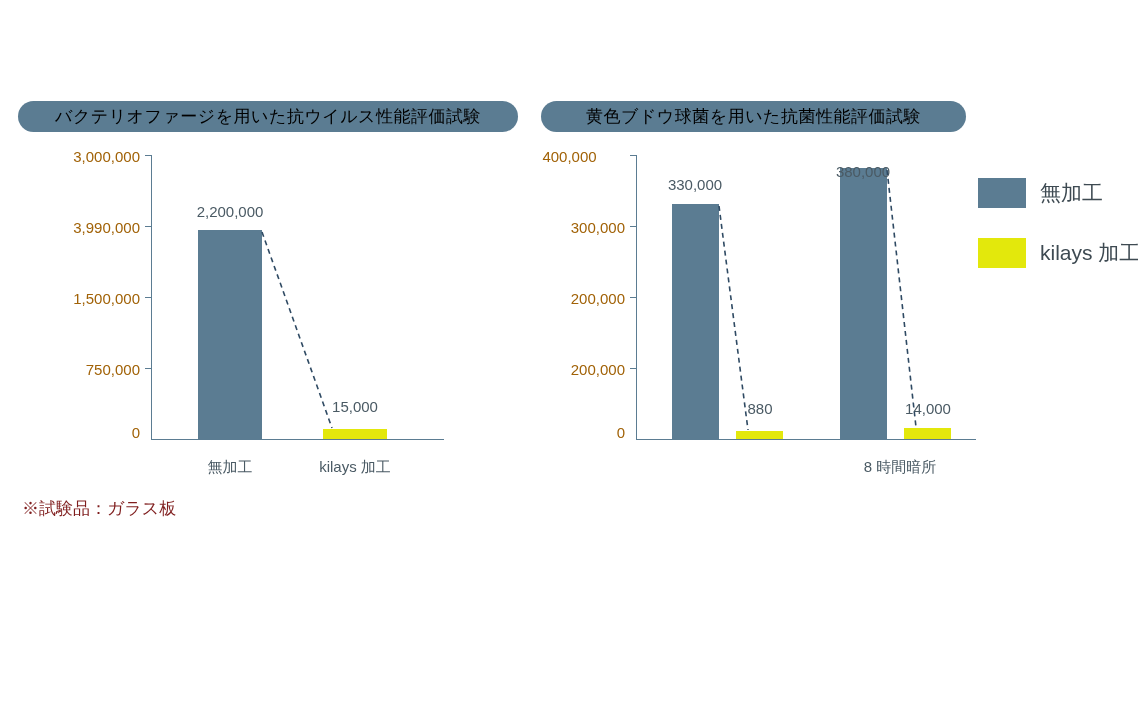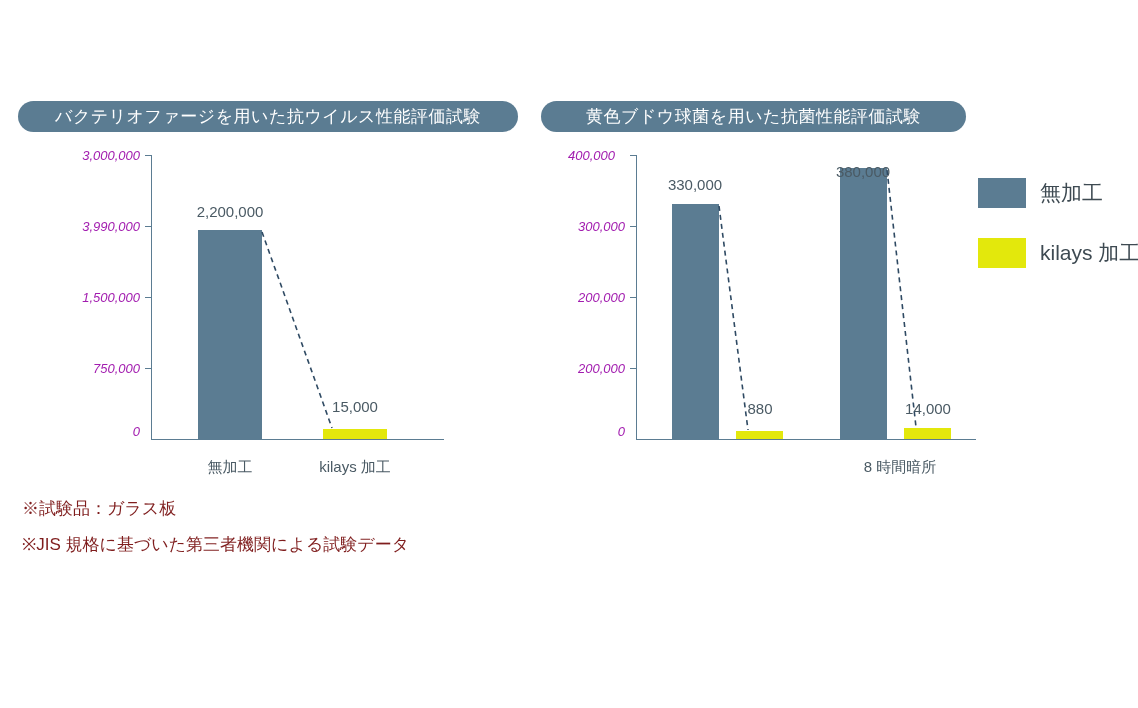--- a/index.html
+++ b/index.html
@@ -18,21 +18,21 @@
   .page {
     position: relative;
     width: 1138px;
     height: 708px;
   }
 
   
   .panel-title {
     position: absolute;
     background: #5b7c92;
-    color: #ffffff;
+    color: #000000;
     font-size: 17px;
     letter-spacing: 0.5px;
     border-radius: 16px;
     display: flex;
     align-items: center;
     justify-content: center;
     height: 31px;
     box-sizing: border-box;
     padding: 0 14px;
     white-space: nowrap;
@@ -43,25 +43,24 @@
   
   .chart {
     position: absolute;
   }
   .axis-line {
     position: absolute;
     background: #5b7c92;
   }
   .tick-label {
     position: absolute;
-    font-size: 13px;
-    color: #a21caf;
+    font-size: 15px;
+    color: #a16207;
     text-align: right;
     white-space: nowrap;
-    font-style: italic;
   }
   .cat-label {
     position: absolute;
     font-size: 15px;
     color: #4a5a64;
     text-align: center;
     white-space: nowrap;
   }
   .bar {
     position: absolute;
@@ -164,21 +163,21 @@
     </svg>
 
     <div class="cat-label" style="left:170px; top:318px; width:120px;">無加工</div>
     <div class="cat-label" style="left:288px; top:318px; width:134px;">kilays 加工</div>
   </div>
 
   <div class="panel-title" id="title-right">黄色ブドウ球菌を用いた抗菌性能評価試験</div>
 
   <div class="chart" style="left:500px; top:140px; width:520px; height:340px;">
 
-    <div class="tick-label" style="left:0; top:8px; width:115px;">400,000</div>
+    <div class="tick-label" style="left:12px; top:8px; width:115px;text-align:center;">400,000</div>
     <div class="tick-label" style="left:10px; top:79px; width:115px;">300,000</div>
     <div class="tick-label" style="left:10px; top:150px; width:115px;">200,000</div>
     <div class="tick-label" style="left:10px; top:221px; width:115px;">200,000</div>
     <div class="tick-label" style="left:10px; top:284px; width:115px;">0</div>
 
     <div class="axis-line" style="left:136px; top:15px; width:1px; height:285px;"></div>
     <div class="tickmark" style="left:130px; top:15px;"></div>
     <div class="tickmark" style="left:130px; top:86px;"></div>
     <div class="tickmark" style="left:130px; top:157px;"></div>
     <div class="tickmark" style="left:130px; top:228px;"></div>
@@ -210,16 +209,15 @@
       <div class="legend-label">無加工</div>
     </div>
     <div class="legend-row">
       <div class="legend-swatch kilays"></div>
       <div class="legend-label">kilays 加工</div>
     </div>
   </div>
 
   <div class="notes">
     <div class="note-line">※試験品：ガラス板</div>
-    <div class="note-line">※JIS 規格に基づいた第三者機関による試験データ</div>
   </div>
 
 </div>
 
 </body></html>

